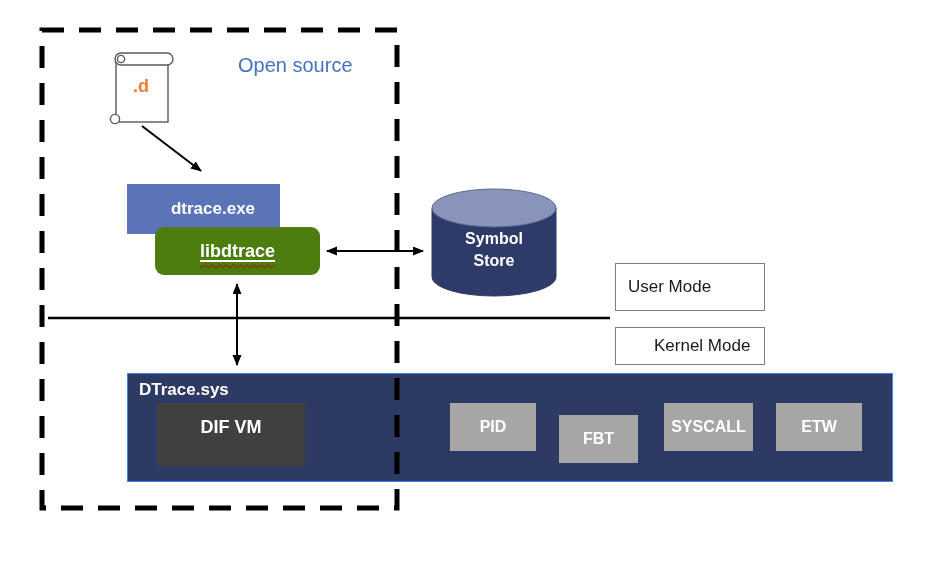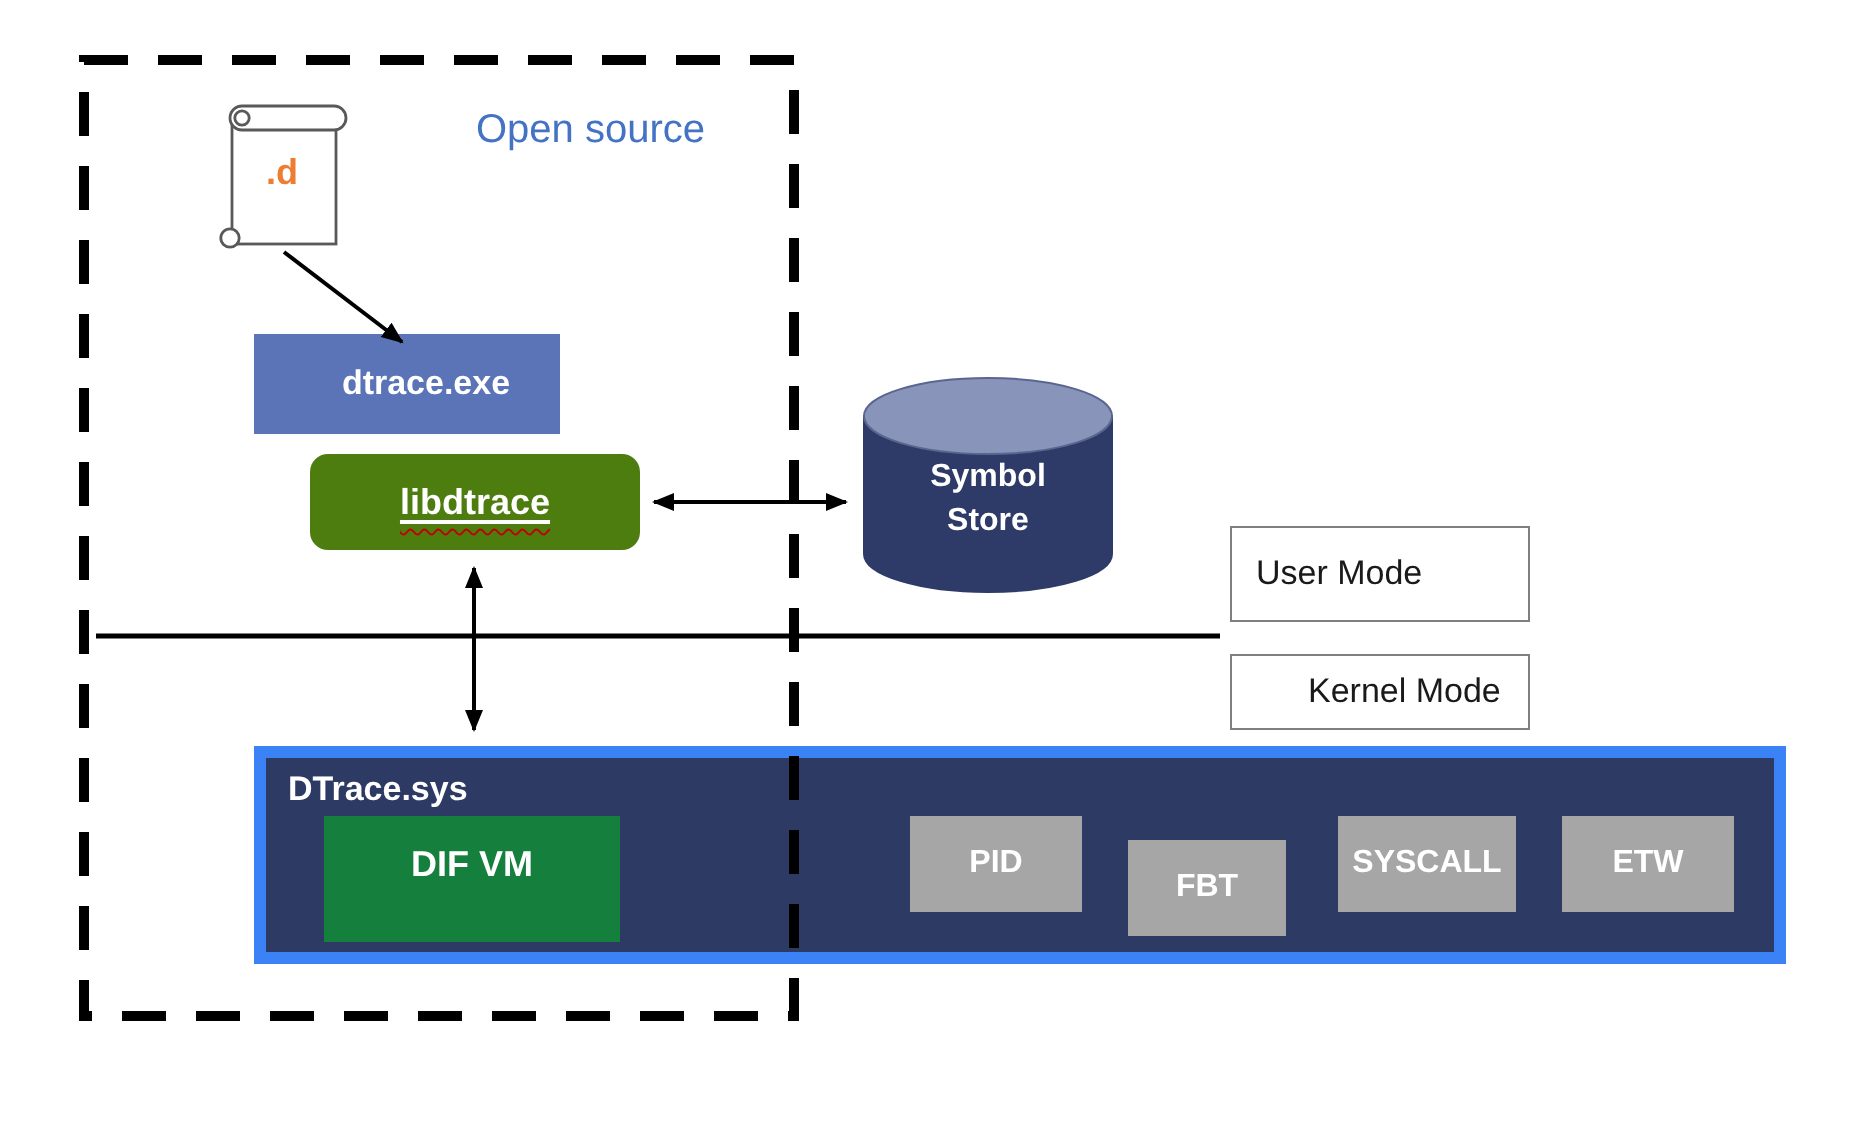--- a/index.html
+++ b/index.html
@@ -31,21 +31,21 @@
   .script-label {
     left: 114px; top: 76px; width: 54px;
     text-align: center;
     font-size: 18px;
     font-weight: 600;
     color: #ED7D31;
     z-index: 2;
   }
 
   .box-dtrace-exe {
-    left: 127px; top: 167px; width: 153px; height: 50px;
+    left: 127px; top: 184px; width: 153px; height: 50px;
     background: #5B74B8;
     color: #ffffff;
     font-size: 17px; font-weight: 600;
     display: flex; align-items: center; justify-content: center;
     z-index: 2;
     padding-left: 19px;
   }
   .box-libdtrace {
     left: 155px; top: 227px; width: 165px; height: 48px;
     background: #4d7c0f;
@@ -83,31 +83,31 @@
     display: flex; align-items: center;
     padding-left: 12px;
     z-index: 2;
   }
   .box-user-mode   { left: 615px; top: 263px; height: 48px; }
   .box-kernel-mode { left: 615px; top: 327px; height: 38px; padding-left: 38px; }
 
   .box-dtrace-sys {
     left: 127px; top: 373px; width: 766px; height: 109px;
     background: #2C3A64;
-    border: 6px solid #3b82f6;
+    border: 1px solid #3b82f6;
     z-index: 1;
   }
   .dtrace-sys-label {
     left: 11px; top: 6px;
     color: #ffffff;
     font-size: 17px; font-weight: 700;
   }
   .box-dif-vm {
     left: 29px; top: 29px; width: 148px; height: 63px;
-    background: #15803d;
+    background: #404040;
     color: #ffffff;
     font-size: 18px; font-weight: 700;
     display: flex; align-items: center; justify-content: center;
     padding-bottom: 14px;
   }
   .provider-box {
     top: 29px; height: 48px;
     background: #A6A6A6;
     color: #ffffff;
     font-size: 16px; font-weight: 700;

